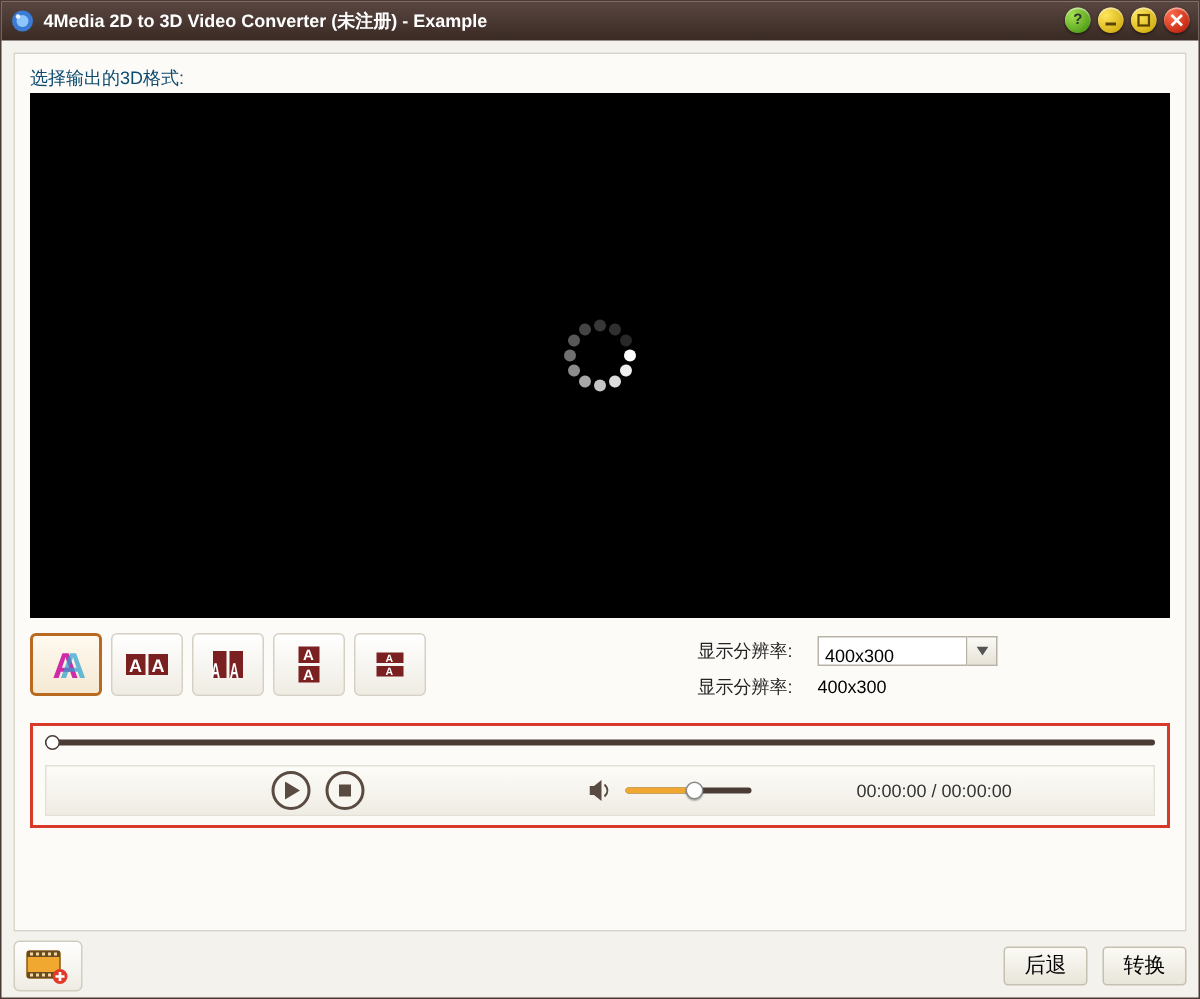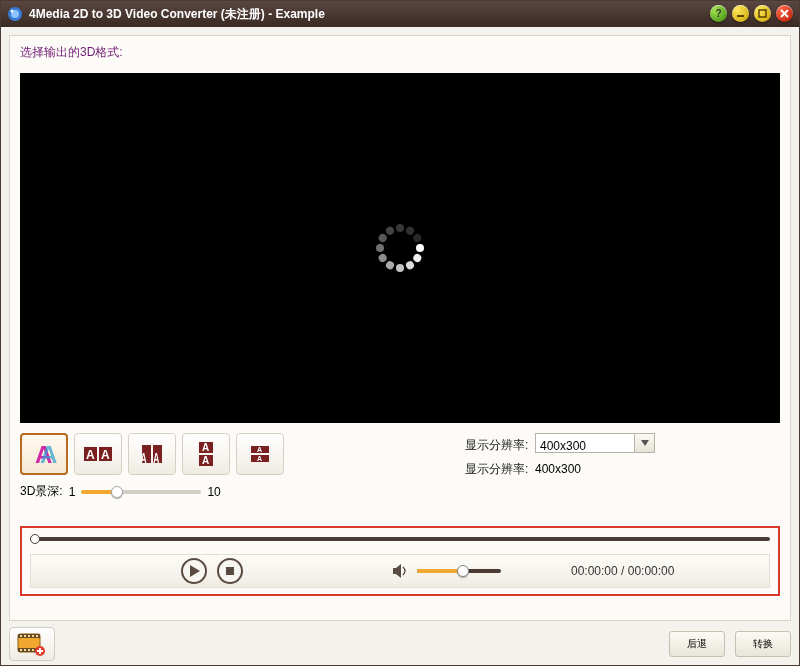--- a/index.html
+++ b/index.html
@@ -50,21 +50,21 @@
     flex-direction: column;
   }
   .main-panel {
     flex: 1;
     border: 1px solid #d9d5cb;
     background: #fcfbf7;
     padding: 8px 10px 10px 10px;
     display: flex;
     flex-direction: column;
   }
-  .prompt { font-size: 12px; margin-bottom: 12px; color:#701a75;}
+  .prompt { font-size: 12px; margin-bottom: 1px; color:#0c4a6e;}
   .video-area {
     width: 100%;
     height: 350px;
     background: #000;
     position: relative;
     margin-bottom: 10px;
   }
   .spinner {
     position: absolute; left: 50%; top: 50%;
     width: 52px; height: 52px; margin: -26px 0 0 -26px;
@@ -117,41 +117,41 @@
     background:#fff; border:1px solid #aaa; border-radius:50%;
     margin-left:-6px;
     box-shadow: 0 1px 1px rgba(0,0,0,0.3);
   }
 
   .res-block {
     margin-left: 145px;
     font-size: 12px;
     line-height: 24px;
   }
-  .res-row { display:flex; align-items:flex-start; height: 24px;}
+  .res-row { display:flex; align-items:center; gap: 10px; height: 24px;}
   .res-label { color:#222; min-width:70px;}
   .res-select {
     width: 100px; height: 20px;
     border: 1px solid #b8b3a6;
     background:#fff;
     padding: 0 4px;
     font-size: 12px;
   }
   .res-dd {
     width: 20px; height:20px;
     border:1px solid #b8b3a6; border-left:none;
     background:linear-gradient(#fbfaf6,#e6e2d6);
     display:flex; align-items:center; justify-content:center;
   }
   .checkbox {
     width:13px; height:13px; border:1px solid #8a8577; background:#fff;
   }
 
   .player-bar {
-    margin-top: 26px;
+    margin-top: 12px;
     border: 2px solid #d83a2a;
     padding: 6px 8px 6px 8px;
   }
   .progress {
     width: 100%; height: 10px; position: relative;
     margin-bottom: 10px;
   }
   .progress .ptrack {
     position:absolute; left:0; right:0; top:3px; height:4px;
     background:#4a3c35; border-radius:3px;
@@ -193,21 +193,21 @@
     width: 46px; height: 34px;
     border:1px solid #d2cdc0; border-radius:4px;
     background:linear-gradient(#ffffff,#efece3);
     display:flex; align-items:center; justify-content:center;
   }
   .footer-spacer { flex:1; }
   .footer-btn {
     width: 56px; height: 26px;
     border:1px solid #c6c0b1; border-radius:3px;
     background:linear-gradient(#fbfaf5,#e9e5d9);
-    font-size:10px;
+    font-size:14px;
     display:flex; align-items:center; justify-content:center;
   }
 </style>
 </head>
 <body>
 
 <div class="window">
 
   <div class="titlebar">
     <span class="app-icon">
@@ -296,30 +296,20 @@
               </svg>
             </div>
             <div class="mode-btn">
               <svg width="34" height="30" viewBox="0 0 34 30">
                 <rect x="8" y="7" width="18" height="7" fill="#7a2020"></rect>
                 <text x="14" y="13" font-size="7" font-weight="bold" fill="#fff">A</text>
                 <rect x="8" y="16" width="18" height="7" fill="#7a2020"></rect>
                 <text x="14" y="22" font-size="7" font-weight="bold" fill="#fff">A</text>
               </svg>
             </div>
-          </div>
-          <div class="depth-row">
-            <span>3D景深:</span>
-            <span>1</span>
-            <div class="depth-slider">
-              <div class="track"></div>
-                <div class="fill"></div>
-                <div class="thumb"></div>
-            </div>
-            <span>10</span>
           </div>
         </div>
 
         <div class="res-block">
           <div class="res-row">
             <span class="res-label">显示分辨率:</span>
             <div style="display:flex;">
               <div class="res-select">
                 <span>400x300</span>
               </div>

